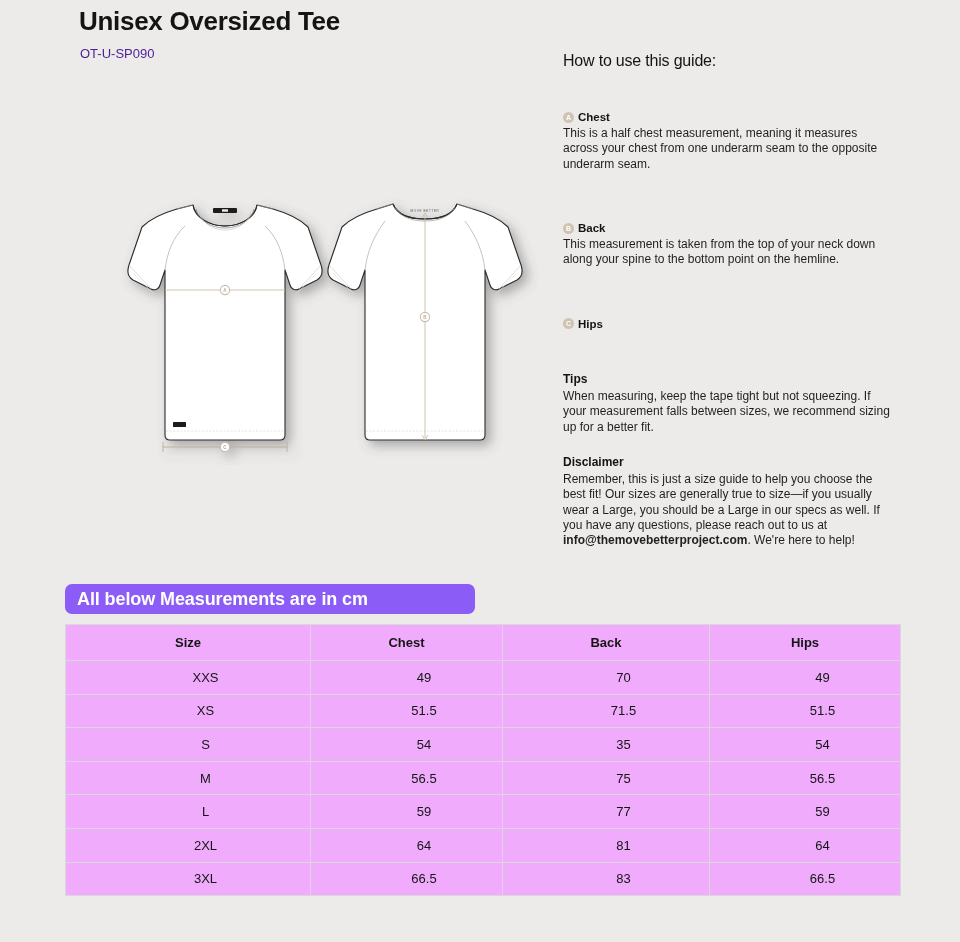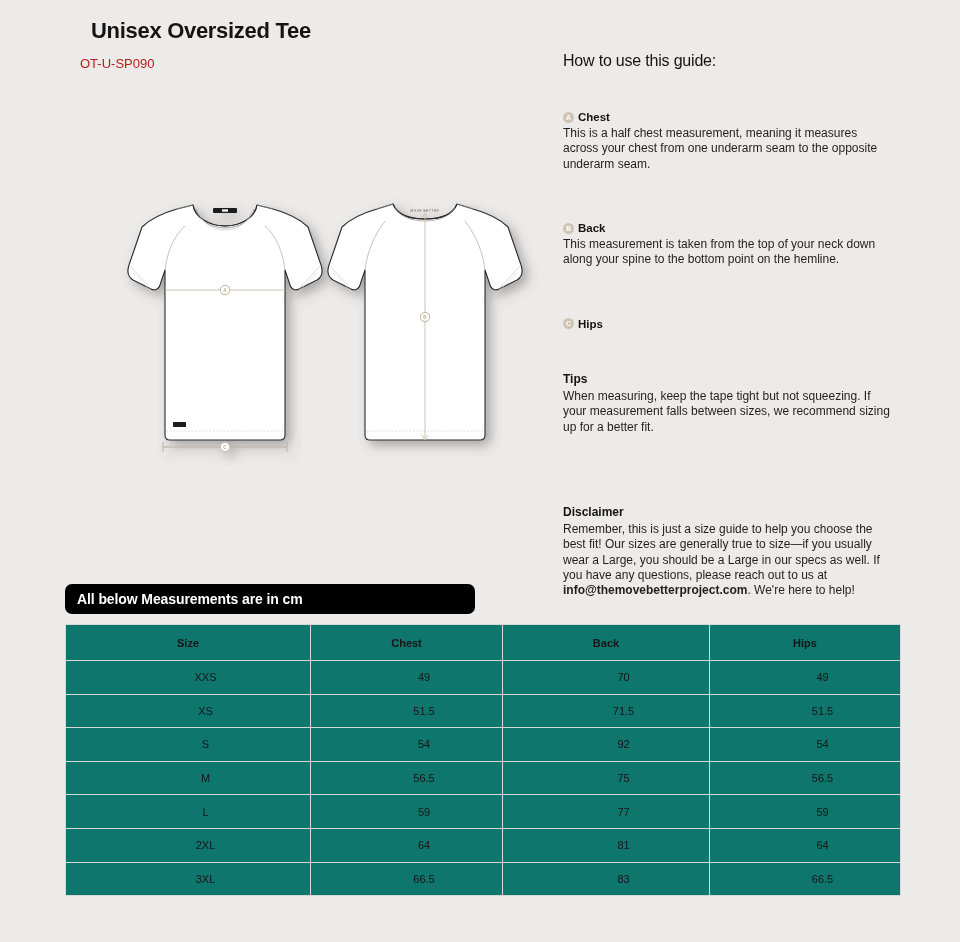--- a/index.html
+++ b/index.html
@@ -10,38 +10,38 @@
     background: #ecebe9;
     font-family: "Liberation Sans", sans-serif;
     color: #1b1b1b;
     overflow: hidden;
   }
   .page { position: relative; width: 960px; height: 942px; }
 
   
   .title-block { position: absolute; left: 79px; top: 6px; }
   .product-title {
-    font-size: 22px; font-weight: bold; letter-spacing: -0.3px;
-    color: #141414; margin: 12px; line-height: 1.2;
+    font-size: 26px; font-weight: bold; letter-spacing: -0.3px;
+    color: #141414; margin: 0; line-height: 1.2;
   }
   .product-sku {
-    font-size: 13px; color: #b91c1c; margin: 9px 0 0 1px; line-height: 1.2;
+    font-size: 13px; color: #4c1d95; margin: 9px 0 0 1px; line-height: 1.2;
   }
 
   
   .guide { position: absolute; left: 563px; top: 52px; width: 330px; }
   .guide-title {
     font-size: 16px; font-weight: normal; color: #141414;
     margin: 0 0 41px 0; letter-spacing: -0.2px;
   }
   .guide-section { margin-bottom: 4px; }
   .sec-chest { margin-bottom: 50px; }
   .sec-back  { margin-bottom: 50px; }
   .sec-hips  { margin-bottom: 42px; }
-  .sec-tips  { margin-bottom: 70px; }
+  .sec-tips  { margin-bottom: 20px; }
   .sec-head {
     display: flex; align-items: center; gap: 4px;
     font-size: 11.5px; font-weight: bold; color: #141414;
     margin: 0 0 3px 0;
   }
   .sec-head.plain { font-size: 12px; margin-bottom: 3px; }
   .badge {
     display: inline-flex; align-items: center; justify-content: center;
     width: 11px; height: 11px; border-radius: 50%;
     background: #cfc4b4; color: #ffffff;
@@ -53,34 +53,34 @@
   }
   .sec-body .em { font-weight: bold; }
 
   
   .art { position: absolute; left: 45px; top: 185px; width: 500px; height: 280px; }
 
   
   .table-wrap { position: absolute; left: 65px; top: 584px; width: 835px; }
   .measure-banner {
     width: 410px; height: 30px; border-radius: 7px;
-    background: #000000; color: #ffffff;
-    font-size: 14px; font-weight: bold;
+    background: #8b5cf6; color: #ffffff;
+    font-size: 18px; font-weight: bold;
     display: flex; align-items: center; padding-left: 12px;
     letter-spacing: -0.1px;
   }
   table.size-table {
     margin-top: 10px; width: 835px;
     border-collapse: collapse; background: #ffffff;
     table-layout: fixed;
   }
   table.size-table th, table.size-table td {
     border: 1px solid #d8d8d8;
-    text-align: center; background: #0f766e;
-    font-size: 11px; color: #151515;
+    text-align: center; background: #f0abfc;
+    font-size: 13px; color: #151515;
     height: 33.6px; padding: 0;
   }
   table.size-table th { font-weight: bold; height: 36px; }
   table.size-table td { font-weight: normal; padding-left: 35px; }
   table.size-table col.c-size  { width: 245px; }
   table.size-table col.c-chest { width: 192px; }
   table.size-table col.c-back  { width: 207px; }
   table.size-table col.c-hips  { width: 191px; }
 </style>
 </head>
@@ -278,21 +278,21 @@
         </tr>
         <tr>
           <td>XS</td>
           <td>51.5</td>
           <td>71.5</td>
           <td>51.5</td>
         </tr>
         <tr>
           <td>S</td>
           <td>54</td>
-          <td>92</td>
+          <td>35</td>
           <td>54</td>
         </tr>
         <tr>
           <td>M</td>
           <td>56.5</td>
           <td>75</td>
           <td>56.5</td>
         </tr>
         <tr>
           <td>L</td>

